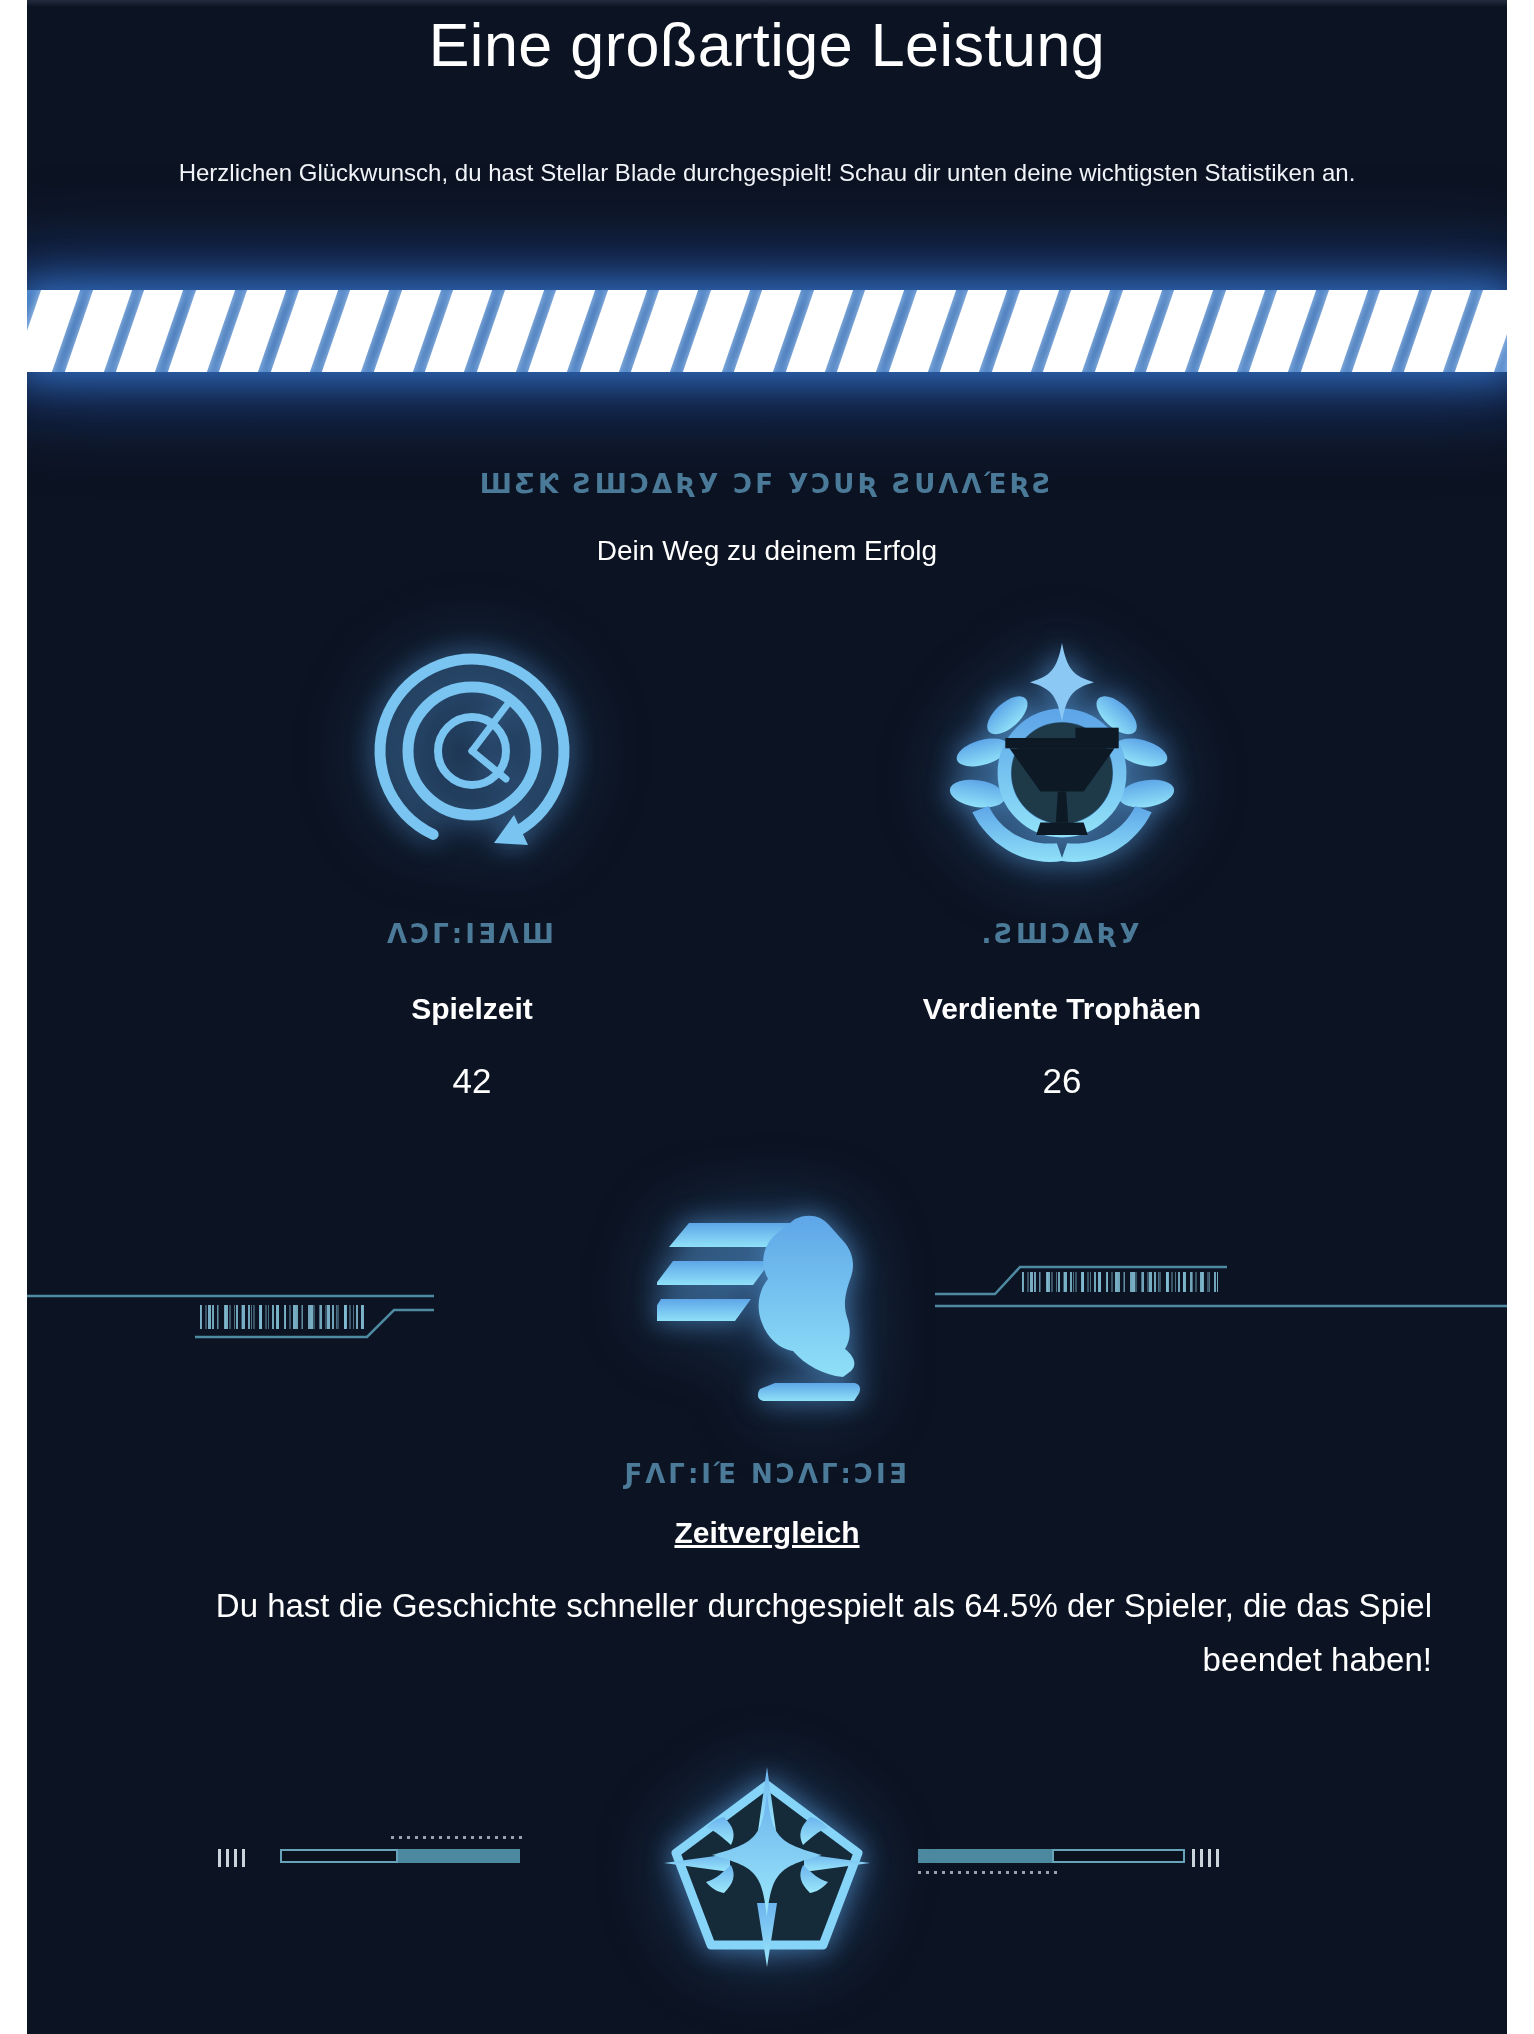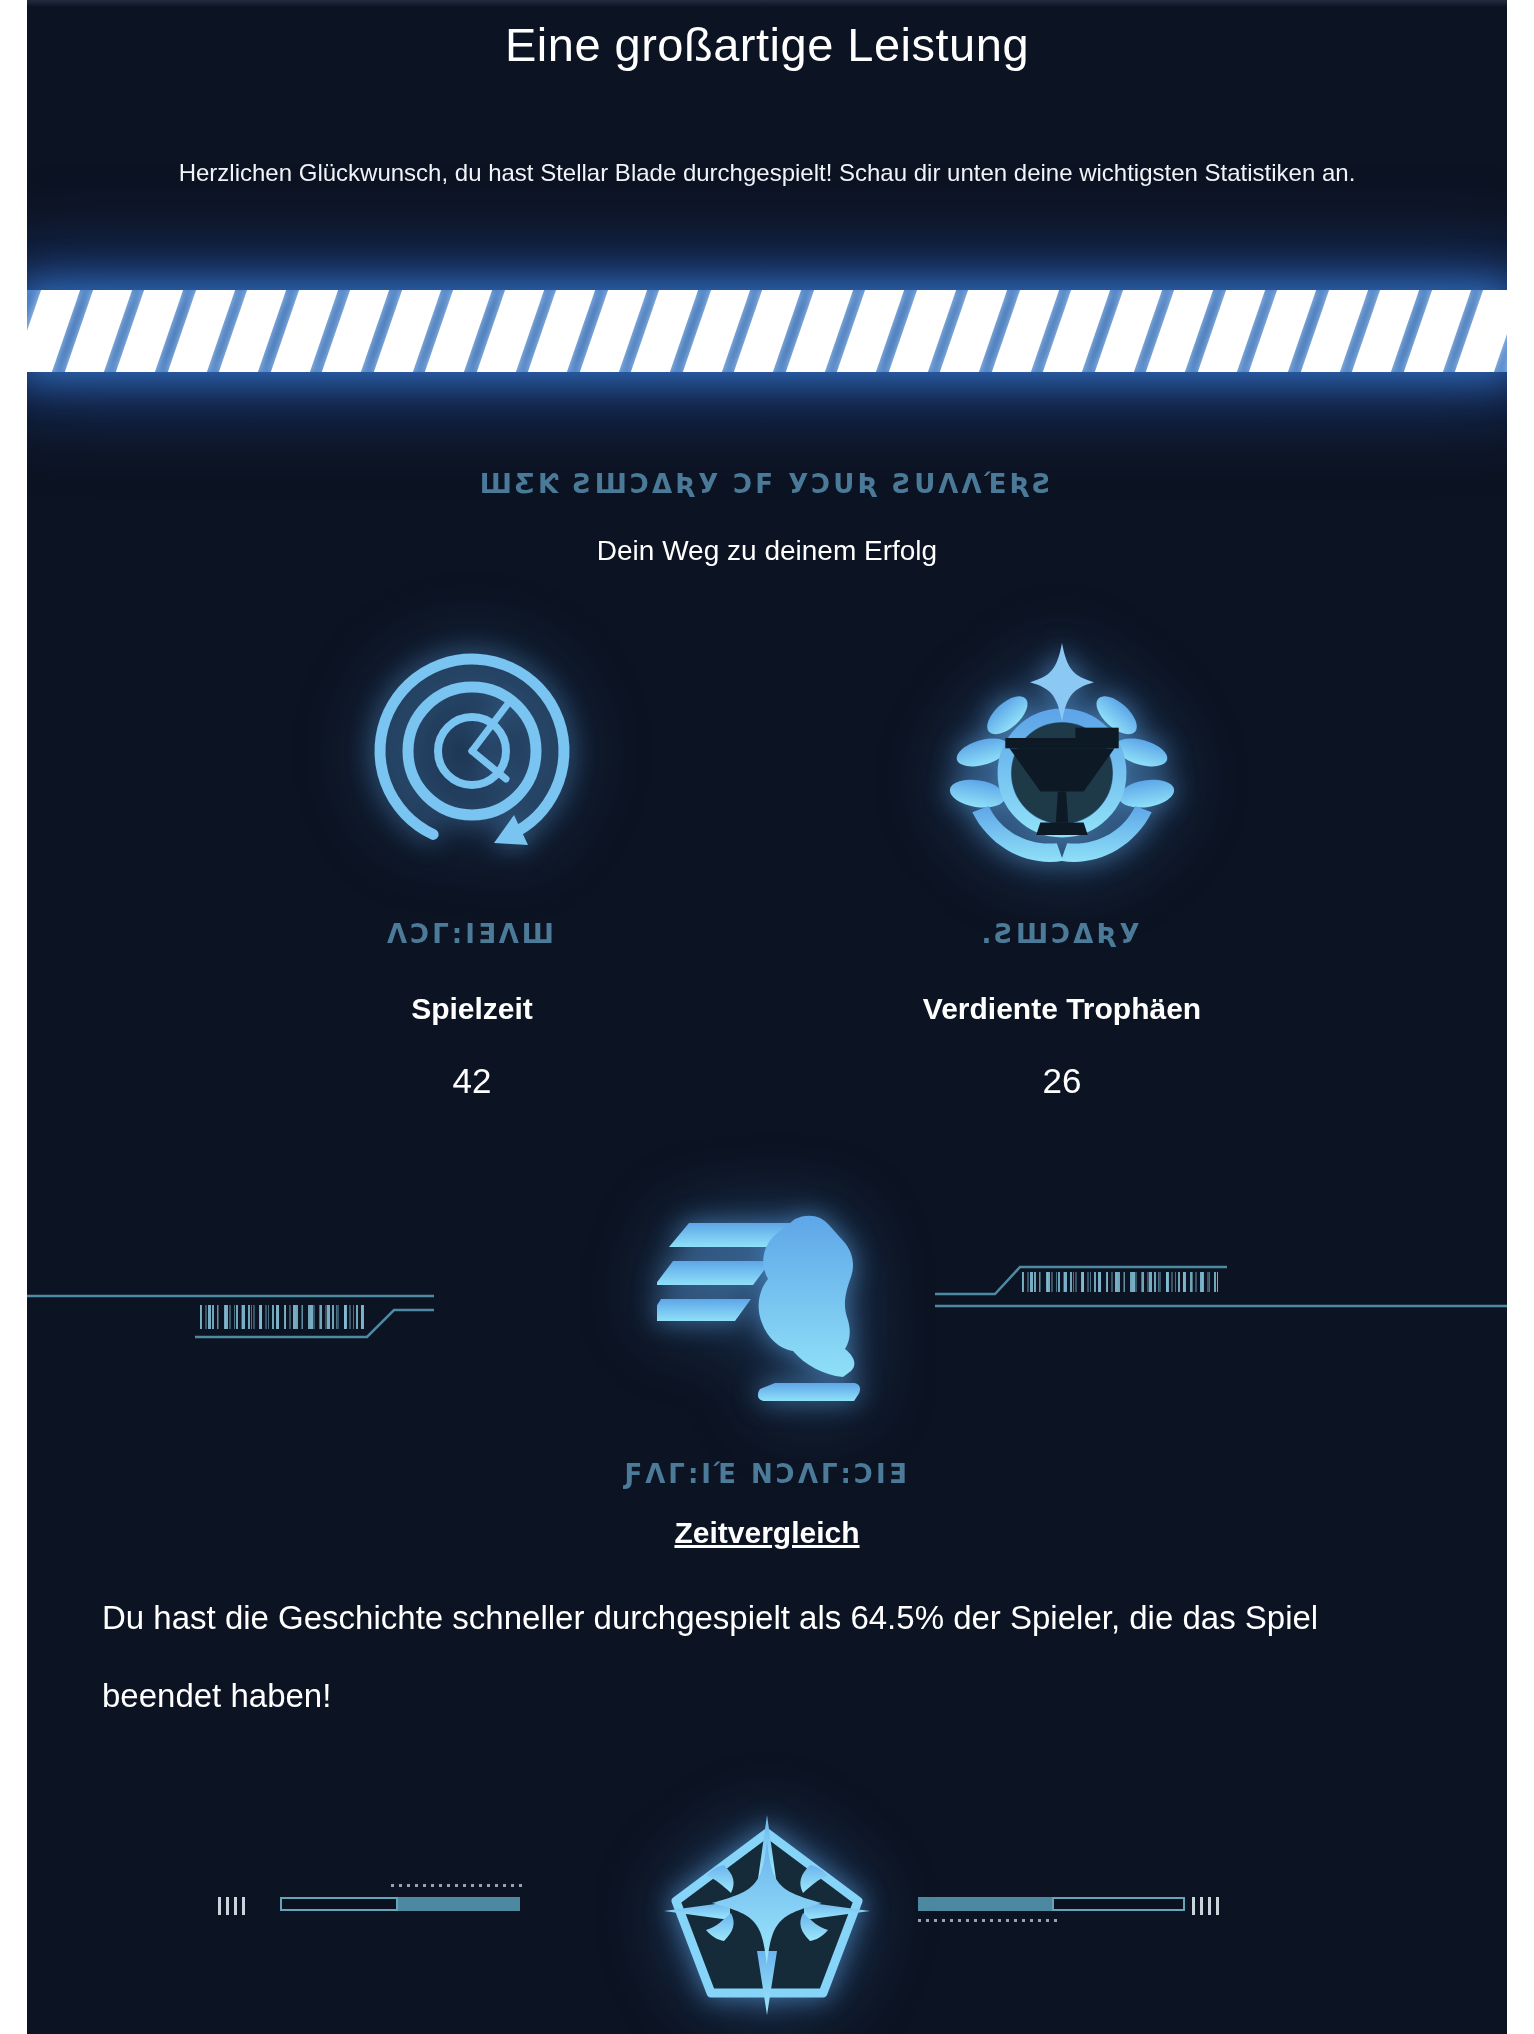--- a/index.html
+++ b/index.html
@@ -1,20 +1,20 @@
 <!DOCTYPE html>
 <html><head>
 <meta charset="utf-8">
 <style>
   html,body{margin:0;padding:0;background:#ffffff;}
   body{font-family:"Liberation Sans", sans-serif; -webkit-font-smoothing:antialiased;}
   .card{width:1480px;margin:0 27px;background:#0c1322;min-height:2034px;overflow:hidden;position:relative;}
   .card::before{content:"";display:block;height:7px;background:linear-gradient(180deg,#232c3e,#0c1322);}
 
-  .title{margin:0;padding-top:10px;font-size:47px;font-weight:400;line-height:56px;color:#ffffff;text-align:center;letter-spacing:.5px;}
+  .title{margin:0;padding-top:10px;font-size:61px;font-weight:400;line-height:56px;color:#ffffff;text-align:center;letter-spacing:.5px;}
   .subtitle{margin:78px auto 0;max-width:1220px;font-size:24px;line-height:44px;color:#f2f5f9;text-align:center;font-weight:400;}
 
   
   .band-zone{margin-top:18px;height:236px;display:flex;align-items:center;
     background:linear-gradient(180deg,#0c1322 0%,#0e1a38 34%,#102048 50%,#0e1a38 66%,#0c1322 100%);}
   .stripes{position:relative;height:82px;width:100%;display:flex;overflow:hidden;background:#2a63ab;
     box-shadow:0 0 38px 8px rgba(58,128,216,.75), 0 0 90px 26px rgba(42,94,180,.45), inset 0 0 18px rgba(140,190,255,.55);}
   .stripe{flex:0 0 39px;margin-right:12.5px;background:#ffffff;transform:skewX(-19deg);
     box-shadow:0 0 10px 1px rgba(200,225,255,.9);}
 
@@ -38,21 +38,21 @@
   .barcode{position:absolute;height:24px;
     background-image:
       repeating-linear-gradient(90deg, rgba(130,190,212,.85) 0 2px, transparent 2px 5px, rgba(130,190,212,.38) 5px 7px, transparent 7px 12px),
       repeating-linear-gradient(90deg, rgba(130,190,212,.55) 0 1px, transparent 1px 8px, rgba(130,190,212,.9) 8px 11px, transparent 11px 17px);}
   .bc-left{left:173px;top:12px;width:166px;}
   .bc-right{left:87px;top:8px;width:196px;height:20px;}
   .boot-wrap{position:absolute;left:50%;top:4px;transform:translateX(-50%);}
 
   .glyph-sub{margin-top:28px;font-size:26px;line-height:30px;}
   .compare-title{margin:26px 0 0;font-size:30px;line-height:36px;font-weight:bold;color:#ffffff;text-align:center;text-decoration:underline;}
-  .compare-text{margin:28px auto 0;max-width:1330px;font-size:33px;line-height:78px;font-weight:400;color:#ffffff;text-align:left;}
+  .compare-text{margin:28px auto 0;max-width:1330px;font-size:33px;line-height:54px;font-weight:400;color:#ffffff;text-align:right;}
 
   
   .bottom-section{position:relative;margin-top:76px;height:204px;}
   .emblem-wrap{position:absolute;left:50%;top:4px;transform:translateX(-50%);}
   .prog{position:absolute;}
   .prog-left{left:191px;top:73px;width:304px;height:60px;}
   .prog-right{left:891px;top:86px;width:305px;height:60px;}
   .dotted{position:absolute;height:3px;
     background-image:repeating-linear-gradient(90deg,#97a2ac 0 3px, transparent 3px 8px);}
   .dl-left{left:173px;top:0;width:131px;}

